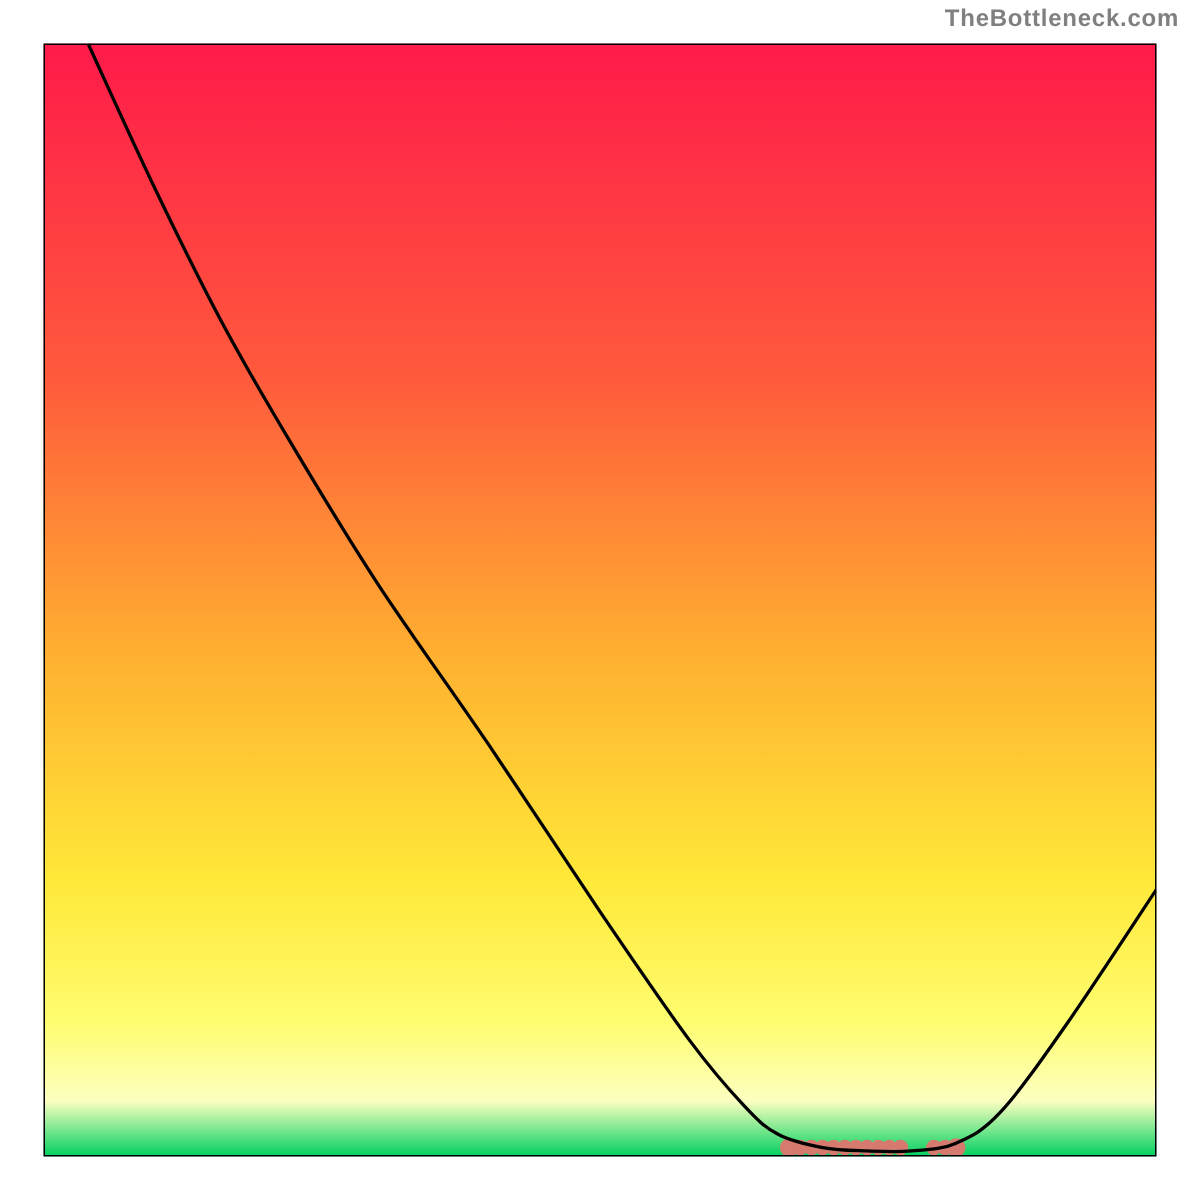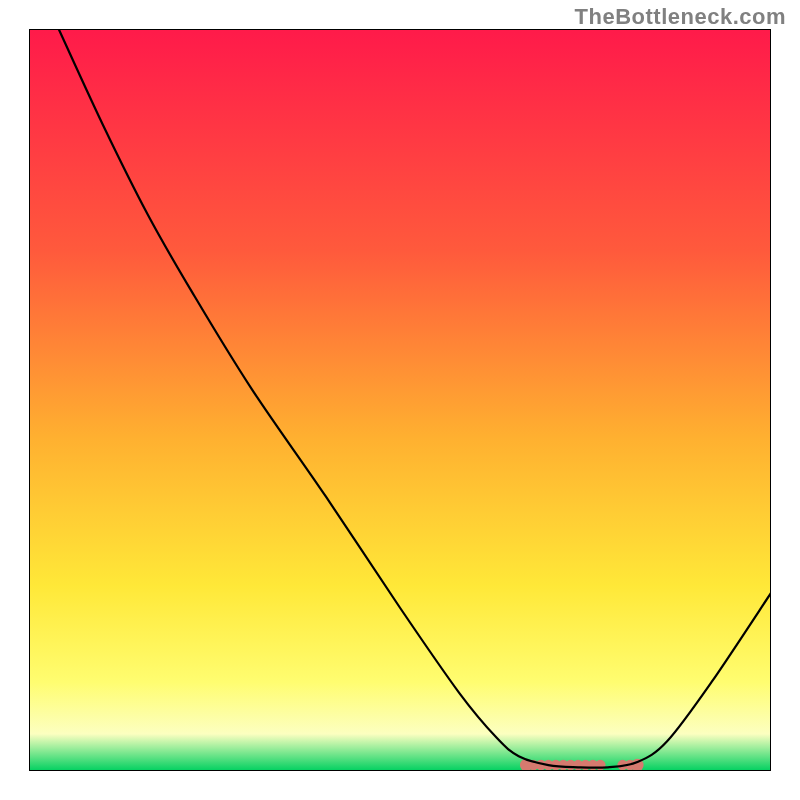--- a/index.html
+++ b/index.html
@@ -8,21 +8,21 @@
     height: 800px;
     background: #ffffff;
     position: relative;
     font-family: Arial, Helvetica, sans-serif;
     overflow: hidden;
   }
   .attribution {
     position: absolute;
     top: 4px;
     right: 14px;
-    font-size: 22px;
+    font-size: 16px;
     font-weight: bold;
     color: #808080;
     letter-spacing: 0.5px;
   }
   .plot-wrap {
     position: absolute;
     left: 29px;
     top: 29px;
     width: 742px;
     height: 742px;

